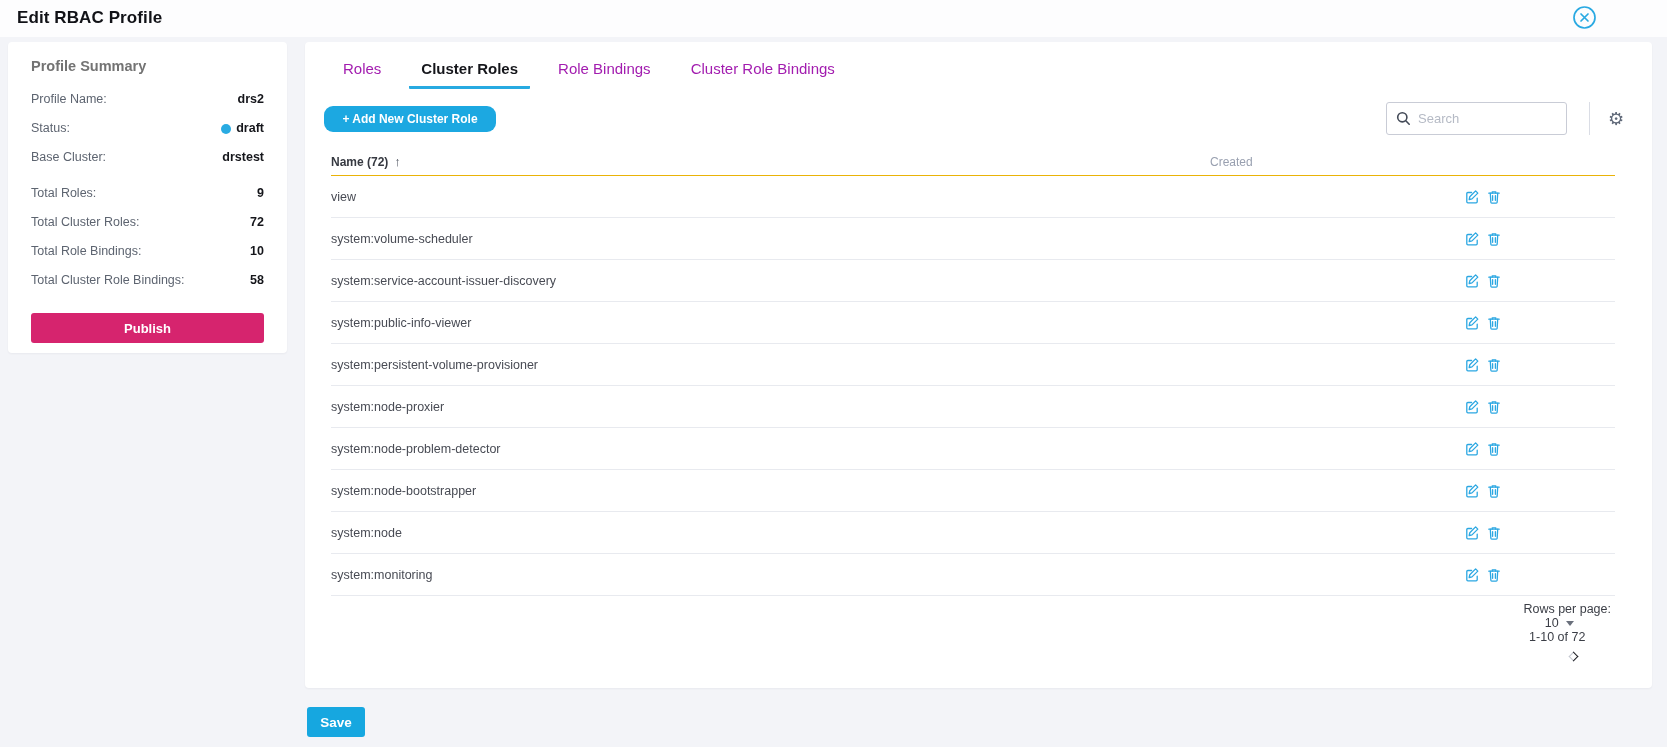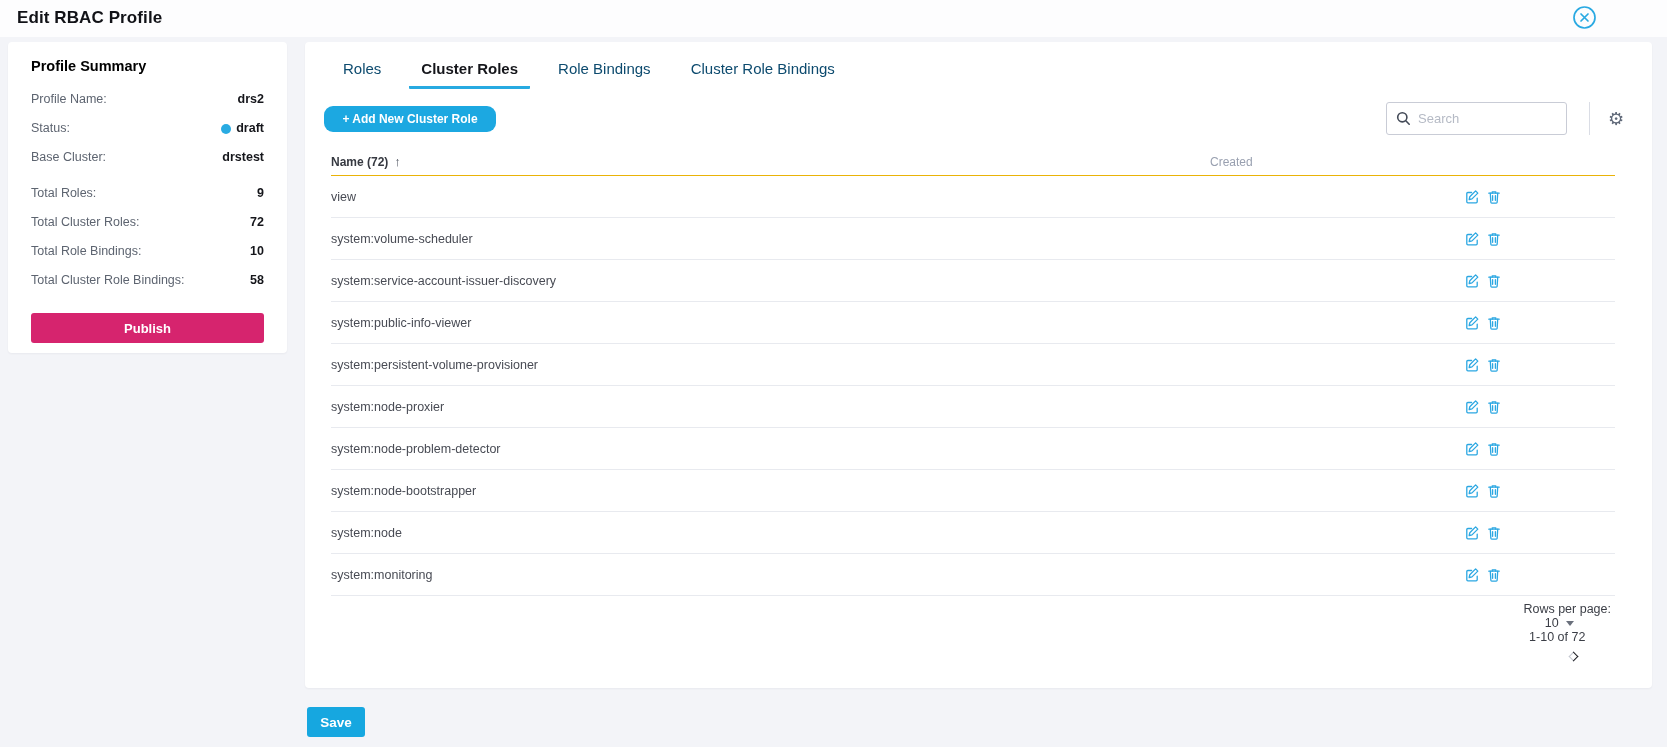--- a/index.html
+++ b/index.html
@@ -15,34 +15,34 @@
   
   .topbar { position:absolute; left:0; top:0; width:100%; height:37px; background:#fdfdfe; }
   .page-title { position:absolute; left:17px; top:8px; font-size:17px; font-weight:bold; color:#111217; letter-spacing:.1px; }
   .close-btn { position:absolute; left:1572px; top:5px; width:25px; height:25px; cursor:pointer; background:none; border:none; }
 
   
   .card { position:absolute; background:#fff; border-radius:4px; box-shadow:0 1px 2px rgba(30,35,60,.05); }
 
   
   .summary-card { left:8px; top:42px; width:279px; height:311px; padding:16px 23px 12px; }
-  .summary-title { font-size:14.5px; font-weight:bold; color:#000000; margin-bottom:17px; }
+  .summary-title { font-size:14.5px; font-weight:bold; color:#737373; margin-bottom:17px; }
   .field-row { display:flex; justify-content:space-between; align-items:center; margin-bottom:12px; font-size:12.5px; line-height:17px; }
   .field-label { color:#5d6470; }
   .field-value { font-weight:bold; color:#15161b; display:flex; align-items:center; gap:5px; }
   .status-dot { width:10px; height:10px; border-radius:50%; background:#29abe2; display:inline-block; }
   .totals-group { margin-top:19px; }
   .publish-btn { margin-top:12px; width:100%; height:30px; background:#d6246e; color:#fff; border:none; border-radius:3px;
     font-family:inherit; font-size:13px; font-weight:bold; cursor:pointer; }
 
   
   .main-card { left:305px; top:42px; width:1347px; height:646px; }
 
   .tabs { position:absolute; left:26px; top:16px; display:flex; gap:16px; }
-  .tab { font-size:15px; color:#0c4a6e; padding:2px 12px 9px; cursor:pointer; border-bottom:3px solid transparent; }
+  .tab { font-size:15px; color:#a21caf; padding:2px 12px 9px; cursor:pointer; border-bottom:3px solid transparent; }
   .tab.active { color:#15161b; font-weight:bold; border-bottom-color:#27aae1; border-radius:0 0 1px 1px; }
 
   .add-btn { position:absolute; left:19px; top:64px; width:172px; height:26px; background:#1ca8e1; color:#fff; border:none;
     border-radius:9px; font-family:inherit; font-size:12px; font-weight:bold; cursor:pointer; }
 
   .search-box { position:absolute; left:1081px; top:60px; width:181px; height:33px; border:1px solid #c9ccd6; border-radius:3px;
     background:#fff; display:flex; align-items:center; padding:0 9px; gap:7px; }
   .search-box input { border:none; outline:none; flex:1; min-width:0; font-family:inherit; font-size:13px; color:#3d414b; background:transparent; }
   .search-box input::placeholder { color:#b5bac5; }
   .toolbar-divider { position:absolute; left:1284px; top:60px; width:1px; height:33px; background:#dadde5; }

